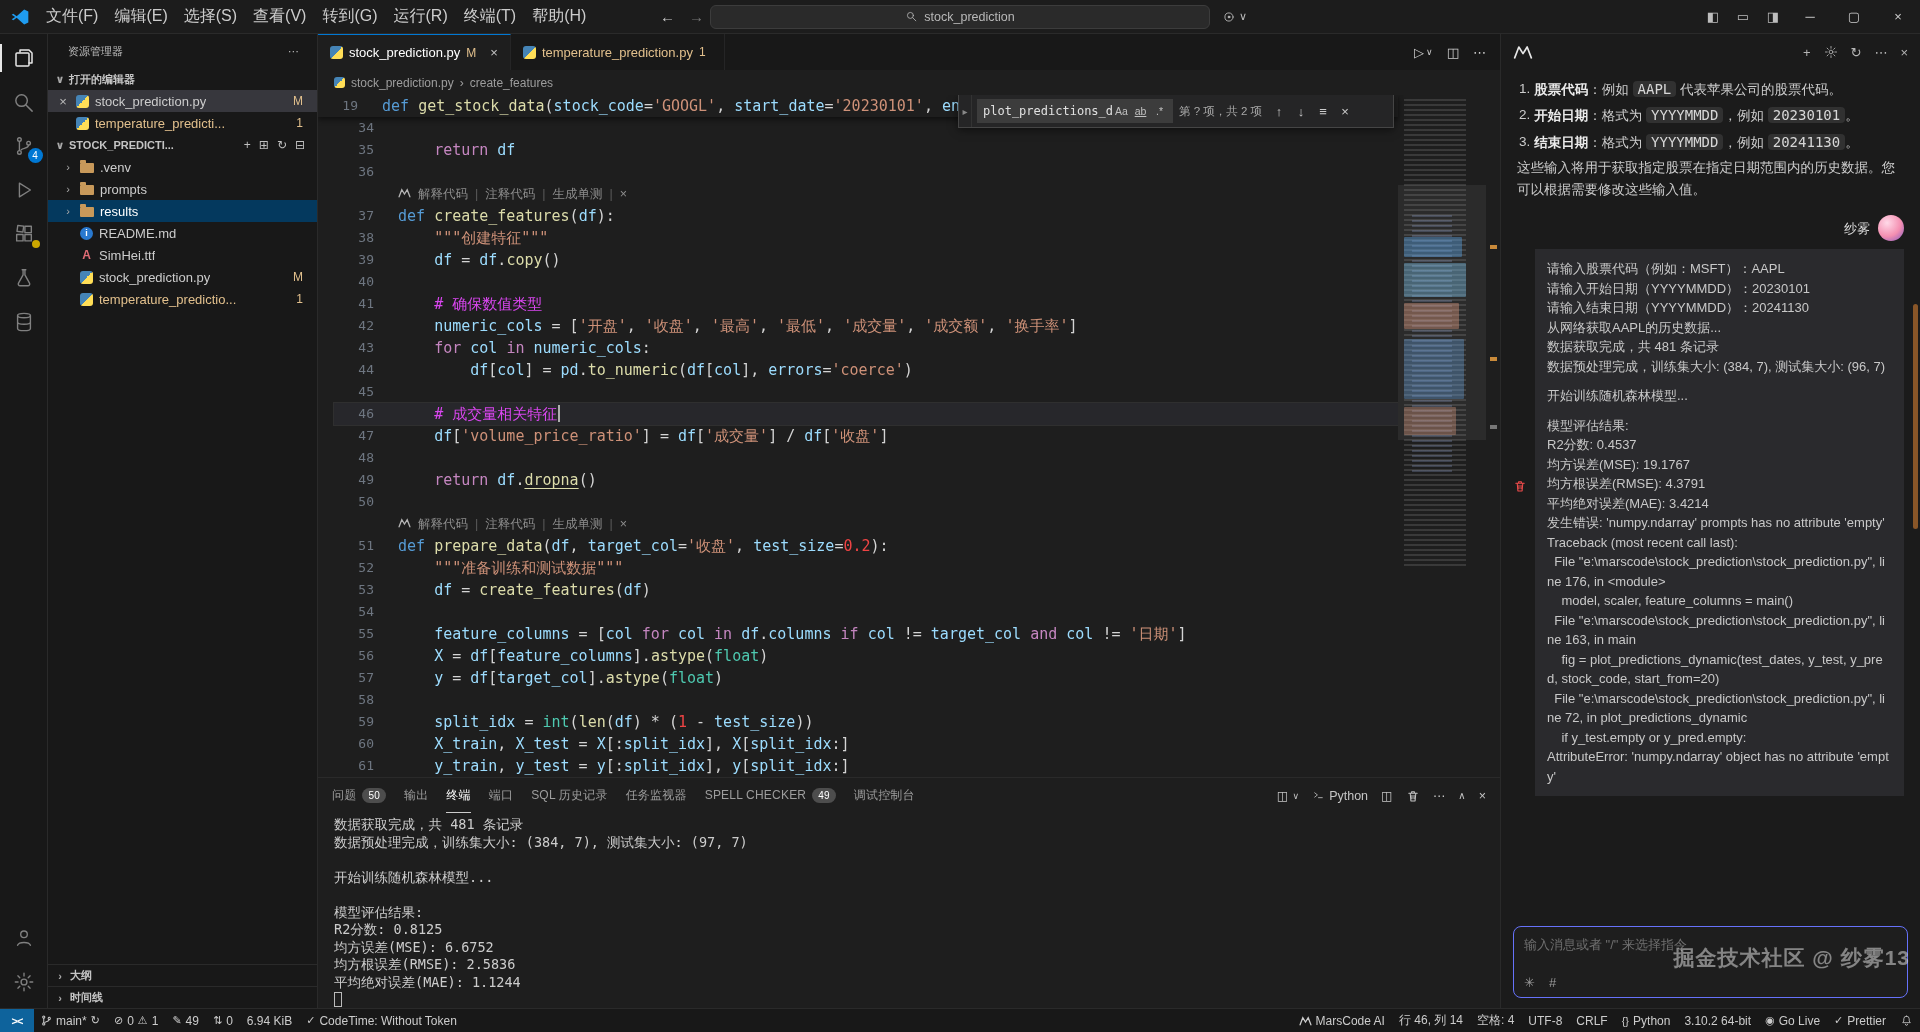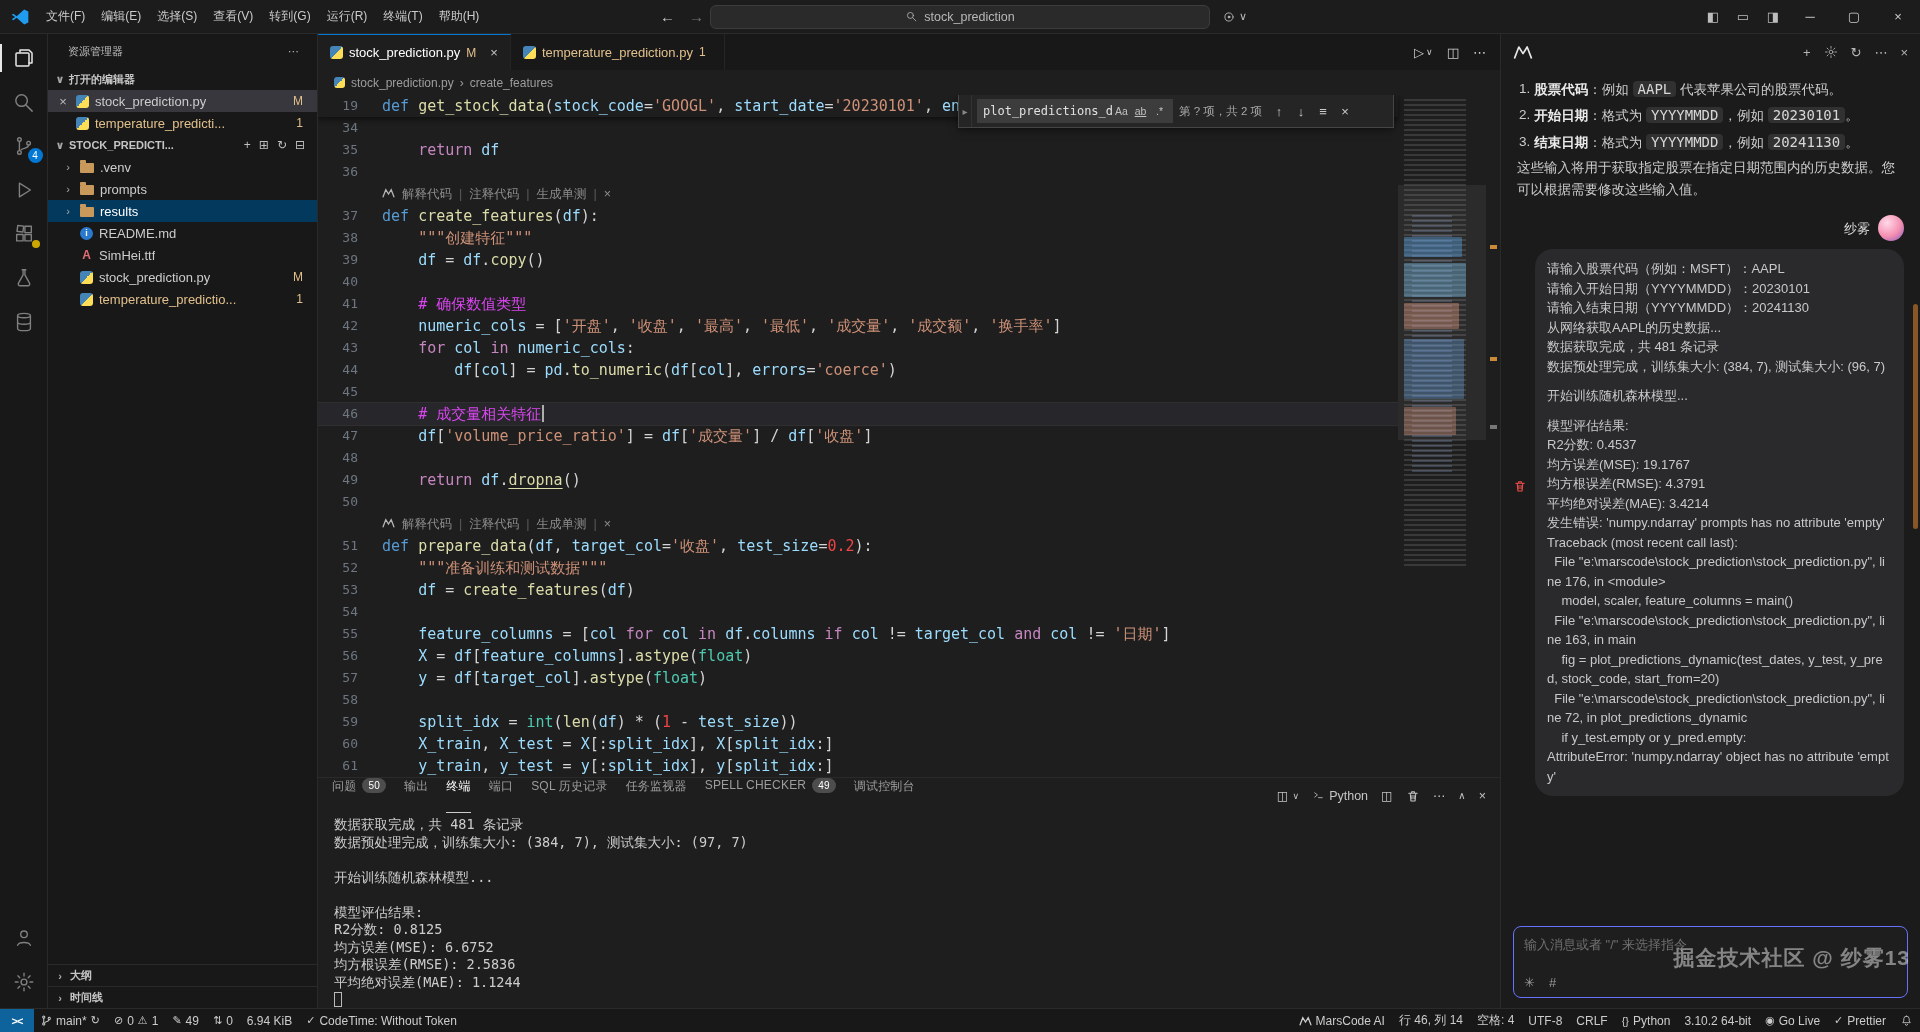--- a/index.html
+++ b/index.html
@@ -2,21 +2,21 @@
 <html><head>
 <meta charset="utf-8">
 <style>
   *{box-sizing:border-box;margin:0;padding:0}
   html,body{width:1920px;height:1032px;background:#111;font-family:"Liberation Sans","DejaVu Sans",sans-serif;color:#ccc;overflow:hidden}
   .app{position:relative;width:1920px;height:1032px;background:#1e1e1e;user-select:none}
 
   
   .titlebar{position:absolute;top:0;left:0;right:0;height:34px;background:#1c1c1c;border-bottom:1px solid #2a2a2a;display:flex;align-items:center;z-index:60}
   .vs-logo{width:20px;height:20px;margin:0 8px 0 10px;flex:none}
-  .menus{display:flex;font-size:12px;color:#cccccc}
+  .menus{display:flex;font-size:16px;color:#cccccc}
   .menu-item{padding:3px 8px;border-radius:4px;white-space:nowrap;cursor:default}
   .nav-arrows{position:absolute;left:calc(50% - 300px);display:flex;gap:14px;font-size:15px;color:#ccc}
   .nav-btn.dim{color:#777}
   .search-box{position:absolute;left:50%;transform:translateX(-50%);width:500px;height:24px;background:#2a2a2a;border:1px solid #3c3c3c;border-radius:6px;display:flex;align-items:center;justify-content:center;gap:6px;font-size:12.5px;color:#b8b8b8}
   .ai-menu{position:absolute;left:calc(50% + 262px);display:flex;align-items:center;gap:3px;color:#bbb;font-size:11px}
   .tb-right{margin-left:auto;display:flex;align-items:center;height:100%}
   .tb-ico{width:30px;height:100%;display:flex;align-items:center;justify-content:center;color:#bdbdbd;font-size:13px}
   .win-btn{width:44px;height:100%;display:flex;align-items:center;justify-content:center;color:#ccc;font-size:13px}
 
   
@@ -58,21 +58,21 @@
   .center{flex:1;min-width:0;display:flex;flex-direction:column;background:#1e1e1e}
   .tabbar{height:36px;flex:none;background:#181818;display:flex;align-items:stretch}
   .tabs{display:flex}
   .tab{display:flex;align-items:center;gap:6px;padding:0 12px;font-size:13px;color:#969696;background:#181818;border-right:1px solid #252526;cursor:pointer;white-space:nowrap}
   .tab.active{background:#1e1e1e;color:#ffffff;border-top:1px solid #0078d4}
   .tab .tclose{font-size:13px;color:#c5c5c5;margin-left:2px}
   .tab-actions{margin-left:auto;display:flex;align-items:center;gap:14px;padding:0 14px;color:#ccc;font-size:13px}
   .tab-actions .grp{display:flex;align-items:center;gap:2px}
   .breadcrumb{height:25px;flex:none;display:flex;align-items:center;gap:6px;padding:0 16px;font-size:12px;color:#9d9d9d;background:#1e1e1e}
   .editor-wrap{position:relative;flex:1;overflow:hidden;background:#1e1e1e}
-  .code-lines{position:absolute;top:22px;left:0;right:102px}
+  .code-lines{position:absolute;top:22px;left:16px;right:102px}
   .sticky{position:absolute;top:0;left:0;right:102px;height:22px;background:#1e1e1e;box-shadow:0 3px 5px rgba(0,0,0,.45);z-index:5}
   .cl{display:flex;height:22px;line-height:22px;font-family:"DejaVu Sans Mono","Liberation Mono",monospace;font-size:15px;white-space:pre}
   .cl .ln{width:64px;flex:none;text-align:right;padding-right:24px;color:#6e7681;font-size:13px}
   .cl .lc{flex:1;min-width:0;overflow:hidden;color:#d4d4d4}
   .cl.current .lc,.cl.current .ln{background:rgba(130,130,180,.09)}
   .cl.current{outline:1px solid rgba(255,255,255,.08)}
   .tk-k{color:#569cd6}.tk-c{color:#c586c0}.tk-f{color:#dcdcaa}.tk-v{color:#9cdcfe}.tk-s{color:#ce9178}
   .tk-n{color:#ef4444}.tk-m{color:#d946ef}.tk-t{color:#4ec9b0}.tk-p{color:#d4d4d4}
   .tk-fu{color:#dcdcaa;text-decoration:underline;text-underline-offset:3px}
   .cursor{display:inline-block;width:2px;height:17px;background:#aeafad;vertical-align:-3px;margin-left:1px}
@@ -94,21 +94,21 @@
   .minimap{position:absolute;top:0;right:14px;bottom:0;width:88px;background:#1e1e1e;z-index:3}
   .mm-lines{position:absolute;top:4px;left:6px;width:62px;height:470px;background:repeating-linear-gradient(180deg,rgba(200,200,200,.16) 0 2px,transparent 2px 5px)}
   .mm-lines2{position:absolute;top:120px;left:14px;width:40px;height:260px;background:repeating-linear-gradient(180deg,rgba(150,170,220,.25) 0 2px,transparent 2px 5px)}
   .mm-patch{position:absolute;left:6px;border-radius:1px}
   .mm-slider{position:absolute;left:0;right:0;top:90px;height:255px;background:rgba(255,255,255,.06)}
   .ruler-tick{position:absolute;right:3px;width:7px;height:4px;background:#c98a3a;z-index:4}
 
   
   .panel{height:231px;flex:none;border-top:1px solid #2a2a2a;background:#1e1e1e;display:flex;flex-direction:column;overflow:hidden}
   .panel-tabs{height:35px;flex:none;display:flex;align-items:center;padding:0 14px;gap:18px;font-size:12px;color:#9d9d9d}
-  .ptab{display:flex;align-items:flex-start;gap:6px;height:100%;border-bottom:1px solid transparent;cursor:pointer;white-space:nowrap;text-transform:uppercase;letter-spacing:.2px}
+  .ptab{display:flex;align-items:center;gap:6px;height:100%;border-bottom:1px solid transparent;cursor:pointer;white-space:nowrap;text-transform:uppercase;letter-spacing:.2px}
   .ptab.active{color:#fff;border-bottom-color:#cccccc}
   .pbadge{background:#4d4d4d;color:#fff;border-radius:9px;padding:0 6px;font-size:10px;height:15px;line-height:15px}
   .panel-actions{margin-left:auto;display:flex;align-items:center;gap:13px;color:#c5c5c5;font-size:12.5px}
   .pa-grp{display:flex;align-items:center;gap:4px}
   .terminal{flex:1;padding:3px 0 0 16px;font-family:"DejaVu S ans Mono","DejaVu Sans Mono","Liberation Mono",monospace;font-size:13.5px;line-height:17.5px;color:#cccccc;overflow:hidden}
   .t-line{min-height:17.5px;white-space:pre-wrap}
   .term-cursor{display:inline-block;width:8px;height:15px;border:1px solid #bbb;vertical-align:-3px}
 
   
   .chat{width:420px;flex:none;background:#1b1b1b;border-left:1px solid #2a2a2a;display:flex;flex-direction:column;position:relative;overflow:hidden}
@@ -117,21 +117,21 @@
   .chat-body{flex:1;padding:8px 16px 0 16px;overflow:hidden;font-size:13.5px;line-height:1.65;color:#cccccc}
   .msg-line{margin-bottom:3px;display:flex}
   .msg-line .num{margin:0 4px 0 2px;flex:none}
   .msg-line .mtxt{flex:1}
   .msg-line b{color:#eaeaea}
   .code-chip{background:#313131;border-radius:4px;padding:0 5px;font-family:"DejaVu Sans Mono",monospace;font-size:14px;color:#d7d7d7}
   .user-row{display:flex;justify-content:flex-end;align-items:center;gap:8px;margin:14px 0 8px;color:#ddd;font-size:13px}
   .avatar{width:26px;height:26px;border-radius:50%;background:radial-gradient(circle at 35% 30%,#ffd9e8,#f48fb1 55%,#7e57c2);flex:none}
   .card-wrap{position:relative;padding-left:18px}
   .card-trash{position:absolute;left:-4px;top:42%;color:#f14c4c;cursor:pointer}
-  .user-card{background:#2a2a2d;border-radius:18px;padding:10px 12px;font-size:13px;line-height:1.5;color:#c8c8c8;overflow:hidden;max-height:610px}
+  .user-card{background:#2a2a2d;border-radius:0;padding:10px 12px;font-size:13px;line-height:1.5;color:#c8c8c8;overflow:hidden;max-height:610px}
   .uc-line{white-space:pre-wrap;word-break:break-all;min-height:19px}
   .uc-blank{height:10px}
   .chat-input{flex:none;margin:8px 12px 10px;border:1px solid #6672fa;border-radius:8px;min-height:72px;padding:9px 10px 7px;background:#1e1e1e;display:flex;flex-direction:column;justify-content:space-between;cursor:text}
   .placeholder{color:#6f6f6f;font-size:13px}
   .input-icons{display:flex;gap:14px;color:#9a9a9a;font-size:13px}
   .watermark{position:absolute;right:10px;bottom:36px;font-size:21px;font-weight:600;color:rgba(235,235,235,.5);letter-spacing:1px;pointer-events:none;white-space:nowrap;z-index:20}
   .chat-scroll{position:absolute;right:2px;top:270px;width:5px;height:225px;border-radius:3px;background:rgba(196,118,48,.65)}
 
   
   .statusbar{position:absolute;bottom:0;left:0;right:0;height:24px;background:#181818;border-top:1px solid #2a2a2a;display:flex;align-items:center;font-size:12px;color:#cccccc;z-index:60}

